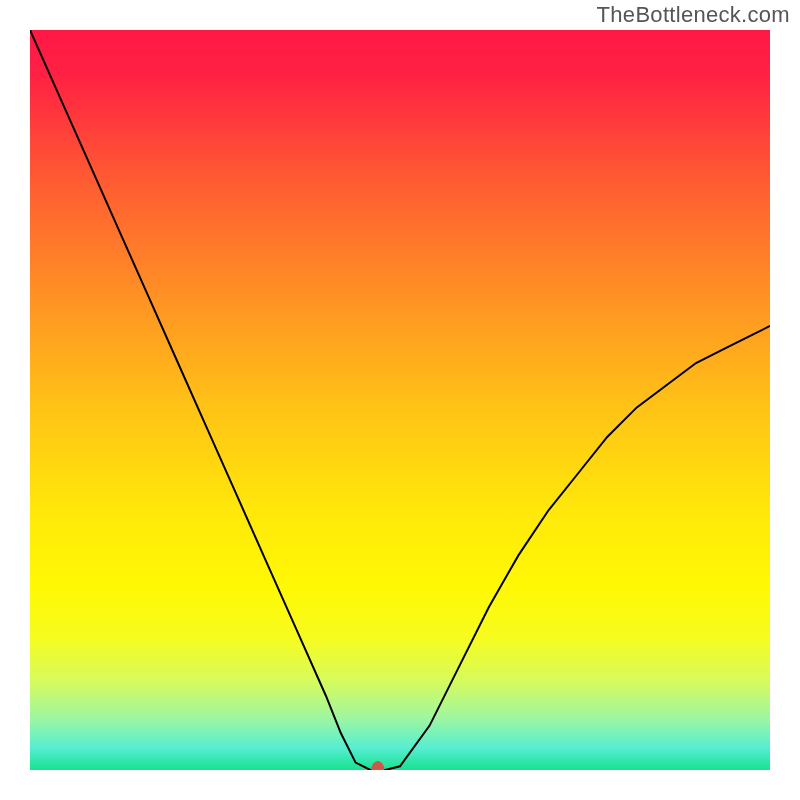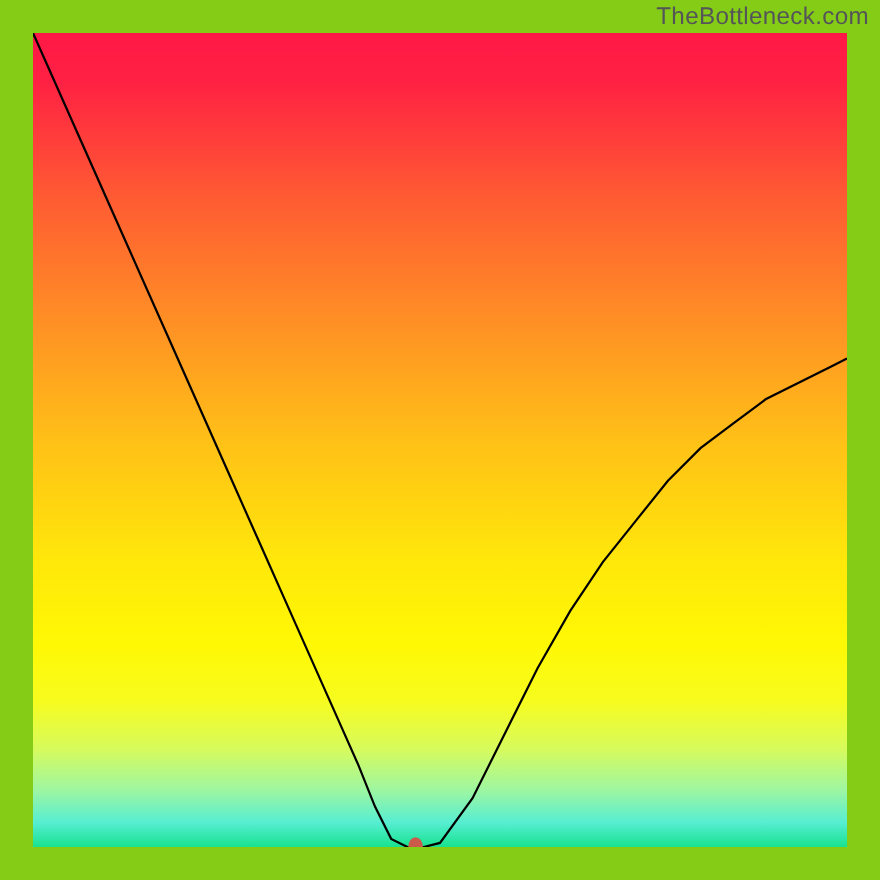--- a/index.html
+++ b/index.html
@@ -8,21 +8,21 @@
     width: 800px;
     height: 800px;
     overflow: hidden;
     background: #000;
     font-family: Arial, Helvetica, sans-serif;
   }
   .frame {
     position: relative;
     width: 800px;
     height: 800px;
-    background: #84cc16;
+    background: #ffffff;
   }
   .watermark {
     position: absolute;
     top: 2px;
     right: 10px;
     color: #555559;
     font-size: 22px;
     font-weight: 400;
     letter-spacing: 0.3px;
     z-index: 5;

